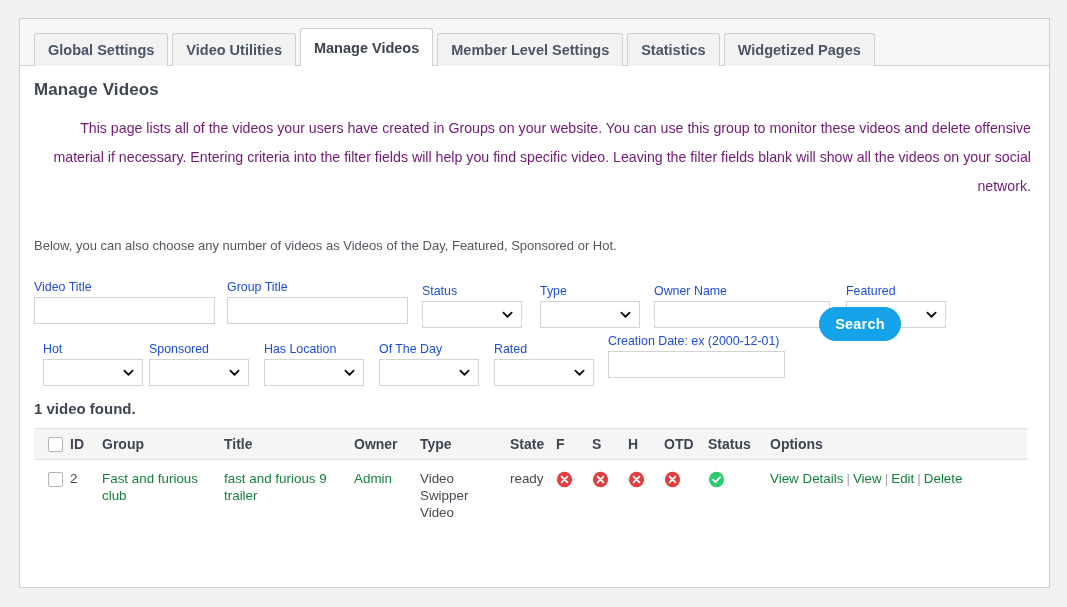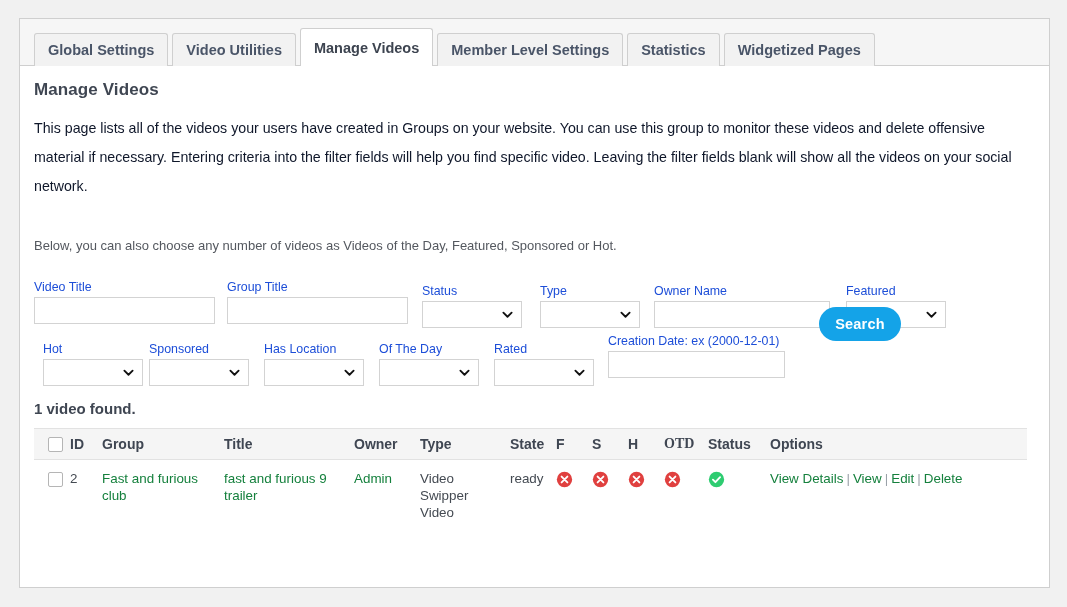--- a/index.html
+++ b/index.html
@@ -76,21 +76,22 @@
     margin: 0 0 14px 0;
     font-size: 17px;
     font-weight: bold;
     color: #3f4652;
     letter-spacing: .1px;
   }
   p.desc {
     margin: 0 0 0 0;
     font-size: 14.2px;
     line-height: 29px;
-    color: #0f172a;
+    color: #701a75;
+    text-align: right;
   }
   p.desc2 {
     margin: 33px 0 0 0;
     font-size: 13px;
     line-height: 24px;
     color: #54585f;
   }
 
   
   .filters { position: relative; margin-top: 22px; height: 115px; }
@@ -177,21 +178,21 @@
   table.vid th.c-chk, table.vid td.c-chk { width: 36px; padding-left: 14px; }
   table.vid th.c-id,  table.vid td.c-id  { width: 32px; }
   table.vid th.c-grp, table.vid td.c-grp { width: 122px; padding-right: 10px; }
   table.vid th.c-ttl, table.vid td.c-ttl { width: 130px; padding-right: 10px; }
   table.vid th.c-own, table.vid td.c-own { width: 66px; }
   table.vid th.c-typ, table.vid td.c-typ { width: 90px; padding-right: 10px;}
   table.vid th.c-sta, table.vid td.c-sta { width: 46px; }
   table.vid th.c-f, table.vid td.c-f,
   table.vid th.c-s, table.vid td.c-s,
   table.vid th.c-h, table.vid td.c-h { width: 36px; }
-  table.vid th.c-otd, table.vid td.c-otd { width: 44px; font-family: Liberation Serif, serif; }
+  table.vid th.c-otd, table.vid td.c-otd { width: 44px; }
   table.vid th.c-stat, table.vid td.c-stat { width: 62px; }
   table.vid th.c-opt, table.vid td.c-opt { width: auto; }
 
   td.c-f, td.c-s, td.c-h, td.c-otd, td.c-stat { padding-left: 2px; }
 
   a.lnk { color: #15803d; text-decoration: none; cursor: pointer; }
   .sep { color: #9aa1a8; padding: 0 3px; }
 
   input[type=checkbox].cb {
     -webkit-appearance: none; appearance: none;

